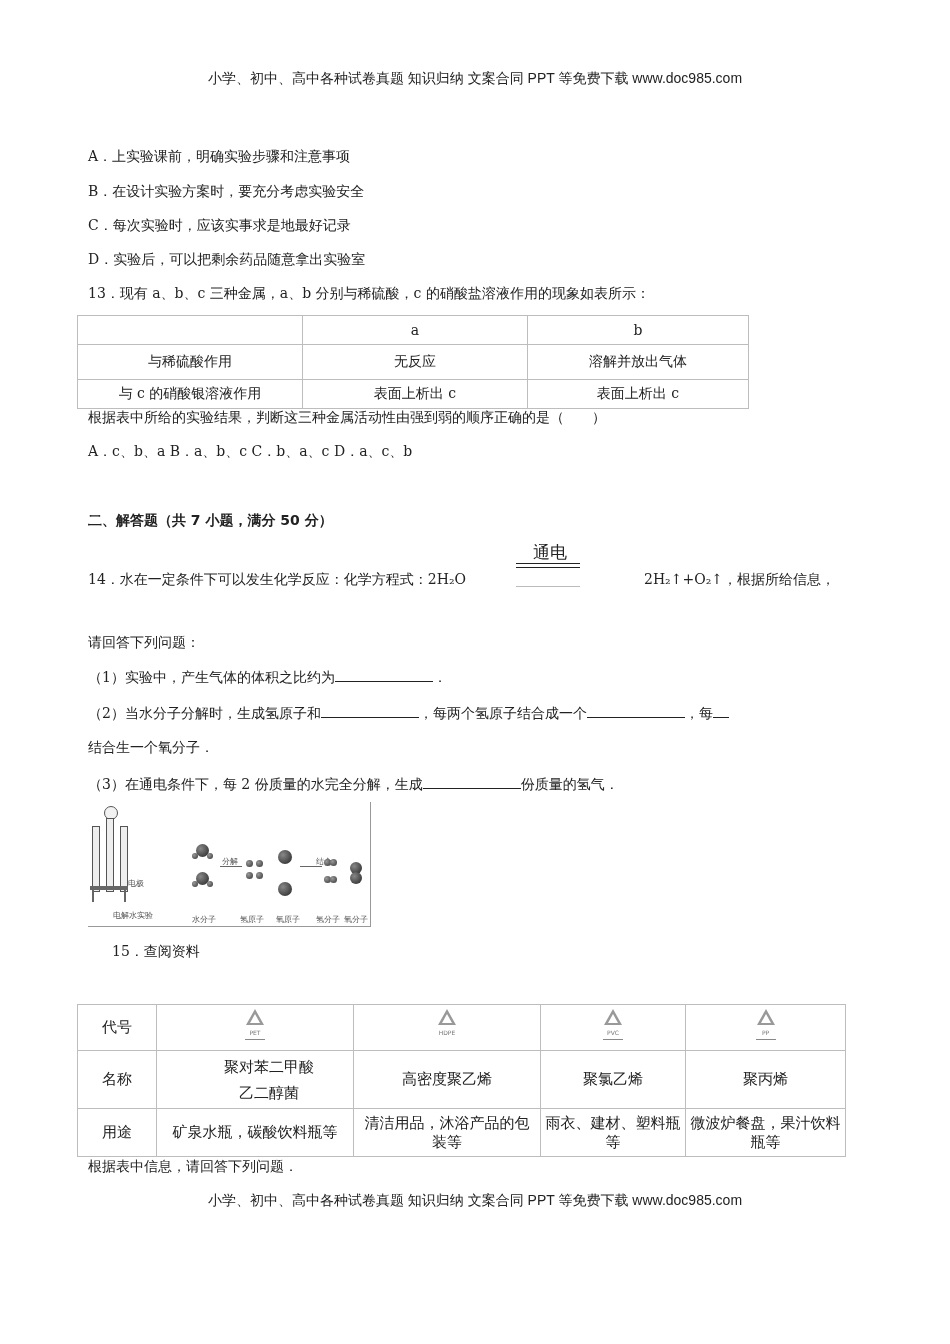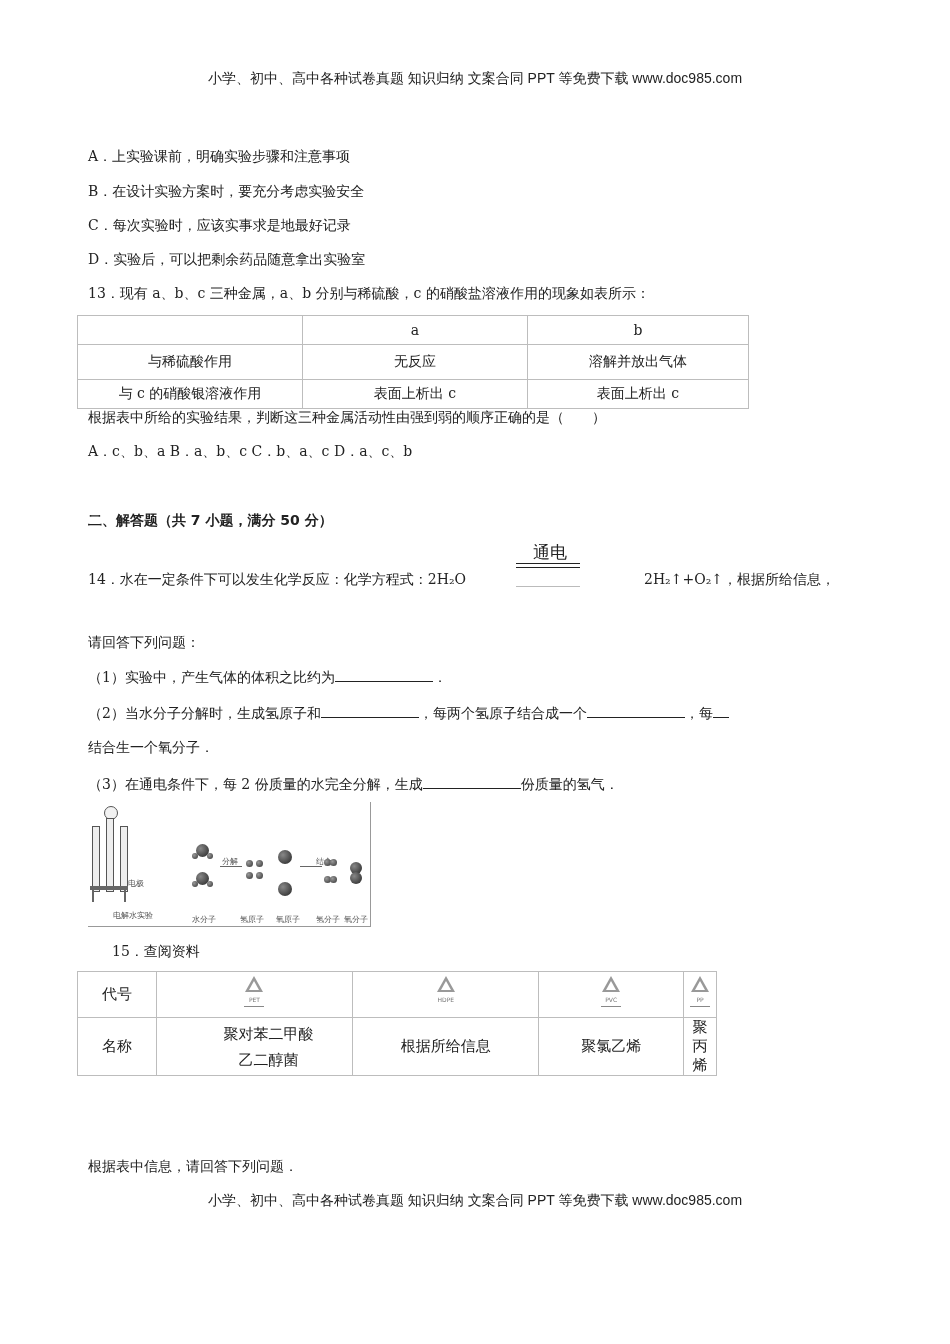--- a/index.html
+++ b/index.html
@@ -142,21 +142,21 @@
 
   <span class="lbl" style="left:104px; top:112px;">水分子</span>
   <span class="lbl" style="left:152px; top:112px;">氢原子</span>
   <span class="lbl" style="left:188px; top:112px;">氧原子</span>
   <span class="lbl" style="left:228px; top:112px;">氢分子</span>
   <span class="lbl" style="left:256px; top:112px;">氧分子</span>
 </div>
 
 <div class="line" style="top:942px;margin-left:24px;">15．查阅资料</div>
 
-<table class="grid" style="left:77px; top:971px; width:640px; font-size:15px;">
+<table class="grid" style="left:77px; top:1004px; width:769px; font-size:15px;">
   <tbody>
       <tr style="height:46px;">
     <td style="width:70px;">代号</td>
     <td style="width:188px;">
       <span class="recycle"><span class="tri"></span><span class="code">PET</span><span class="ul"></span></span>
     </td>
     <td style="width:178px;">
       <span class="recycle"><span class="tri"></span><span class="code">HDPE</span></span>
     </td>
     <td style="width:136px;">
@@ -165,22 +165,29 @@
     <td>
       <span class="recycle"><span class="tri"></span><span class="code">PP</span><span class="ul"></span></span>
     </td>
   </tr>
   <tr style="height:58px;">
     <td>名称</td>
     <td style="line-height:26px;padding-left:32px;">
       <div>聚对苯二甲酸</div>
       <div style="text-align:center;">乙二醇菌</div>
     </td>
-    <td>根据所给信息</td>
+    <td>高密度聚乙烯</td>
     <td>聚氯乙烯</td>
     <td>聚丙烯</td>
+  </tr>
+  <tr style="height:48px; line-height:19px;">
+    <td>用途</td>
+    <td>矿泉水瓶，碳酸饮料瓶等</td>
+    <td>清洁用品，沐浴产品的包装等</td>
+    <td>雨衣、建材、塑料瓶等</td>
+    <td>微波炉餐盘，果汁饮料瓶等</td>
   </tr>
 </tbody>
   </table>
 
 <div class="line" style="top:1157px;">根据表中信息，请回答下列问题．</div>
 
 <div class="watermark" style="top:1192px;">小学、初中、高中各种试卷真题 知识归纳 文案合同 PPT 等免费下载  www.doc985.com</div>
 
 </body></html>

